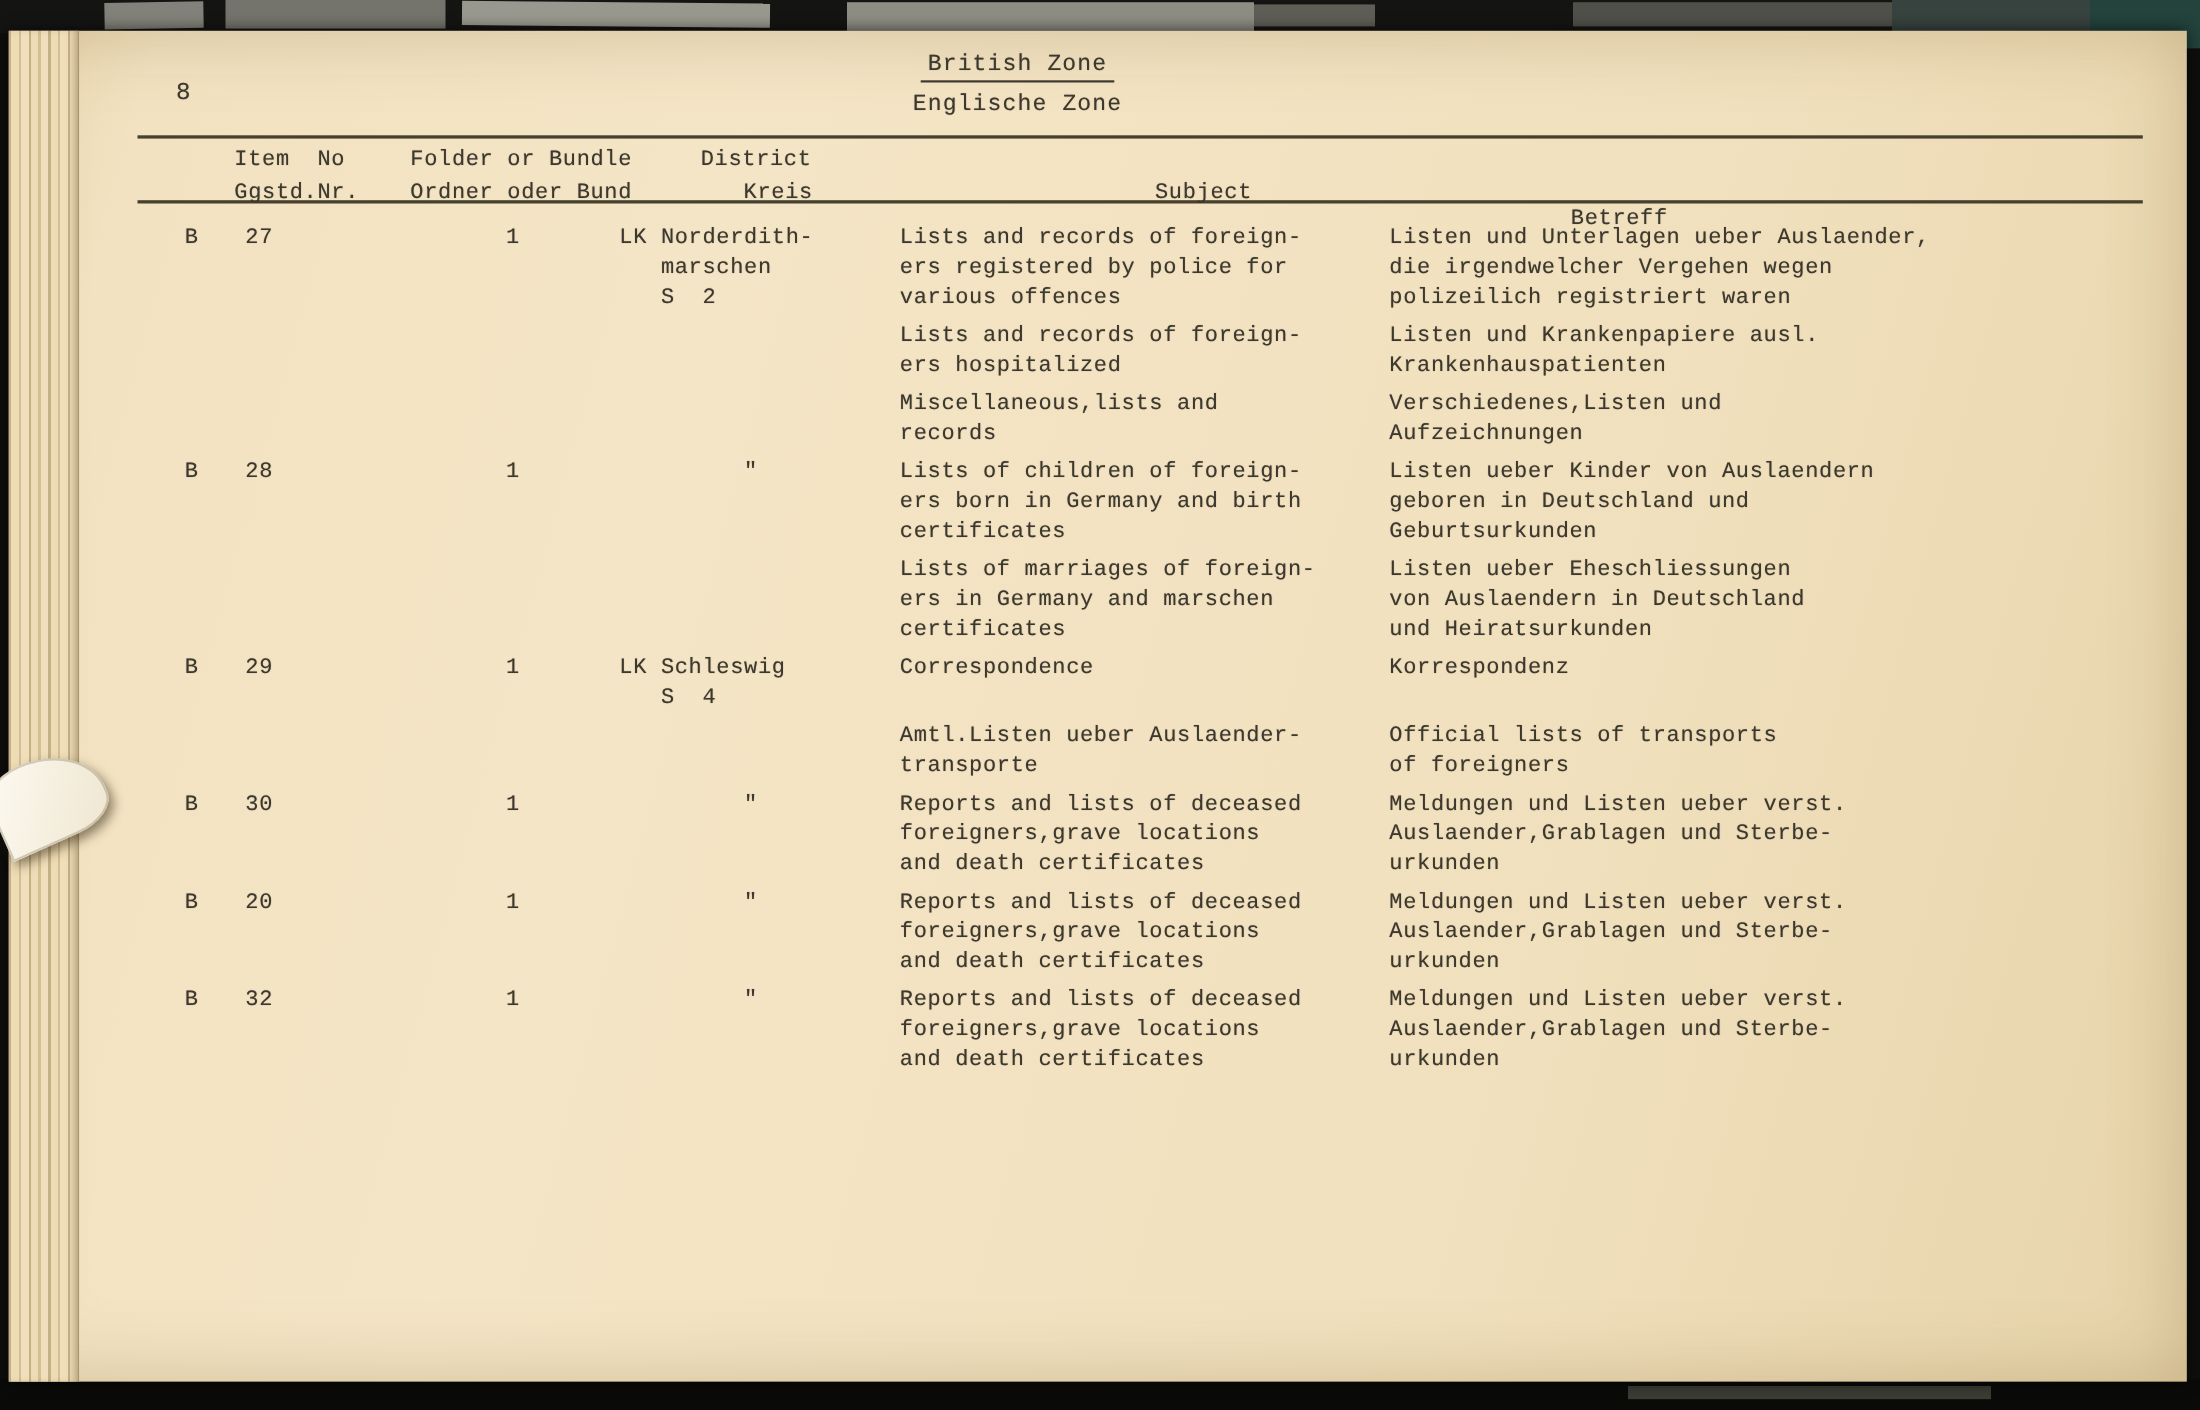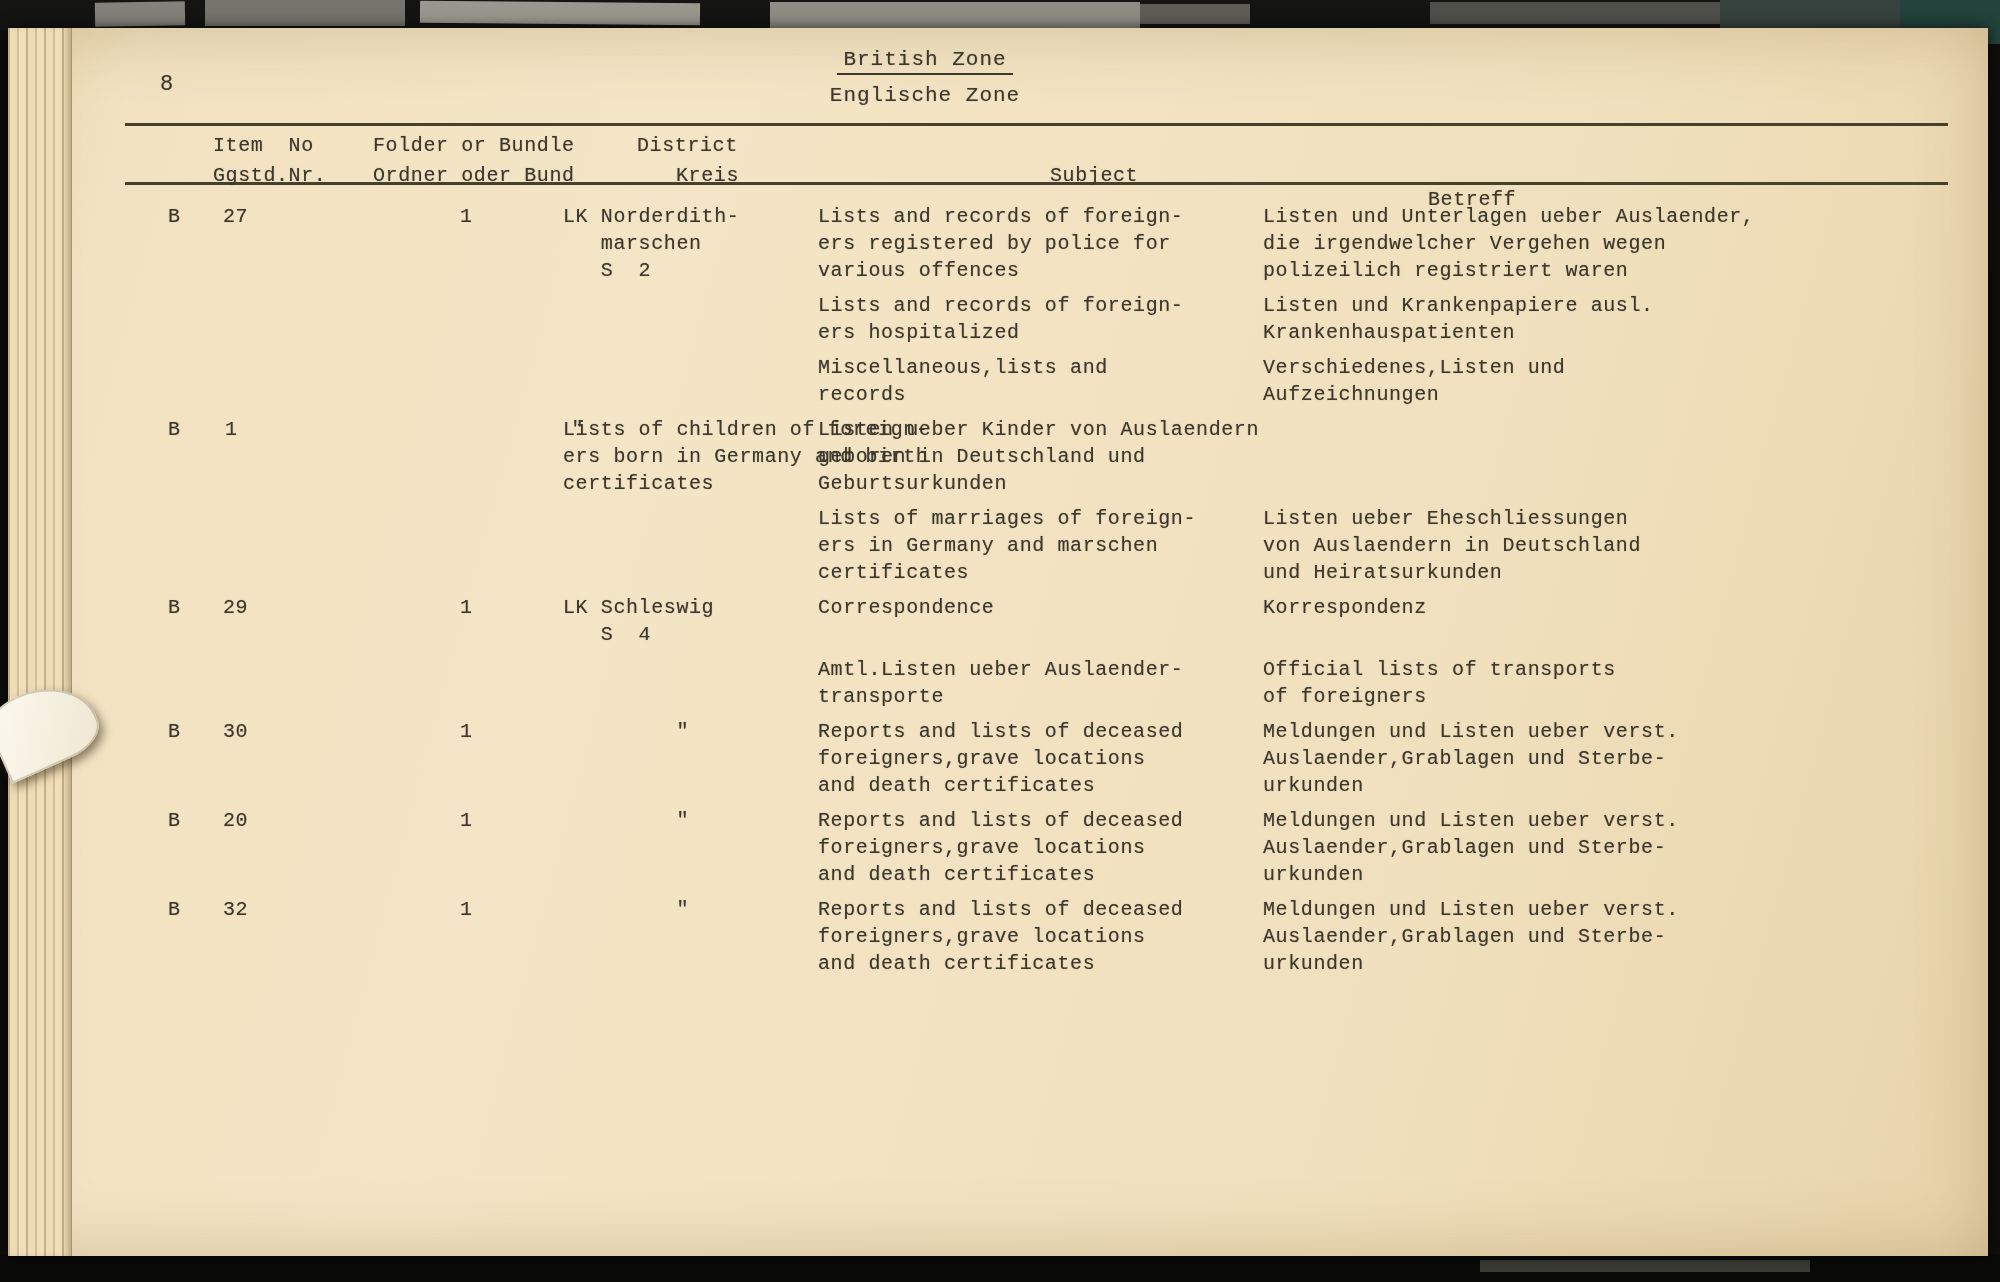--- a/index.html
+++ b/index.html
@@ -172,20 +172,21 @@
           <div class="cell c-item"></div>
           <div class="cell c-folder"></div>
           <div class="cell c-district"></div>
           <div class="cell c-subject">Miscellaneous,lists and
 records</div>
           <div class="cell c-betreff">Verschiedenes,Listen und
 Aufzeichnungen</div>
         </div>
           <div class="row">
           <div class="cell c-letter">B</div>
+          <div class="cell c-item">28</div>
           <div class="cell c-folder">1</div>
           <div class="cell c-district">         "</div>
           <div class="cell c-subject">Lists of children of foreign-
 ers born in Germany and birth
 certificates</div>
           <div class="cell c-betreff">Listen ueber Kinder von Auslaendern
 geboren in Deutschland und
 Geburtsurkunden</div>
         </div>
           <div class="row">

